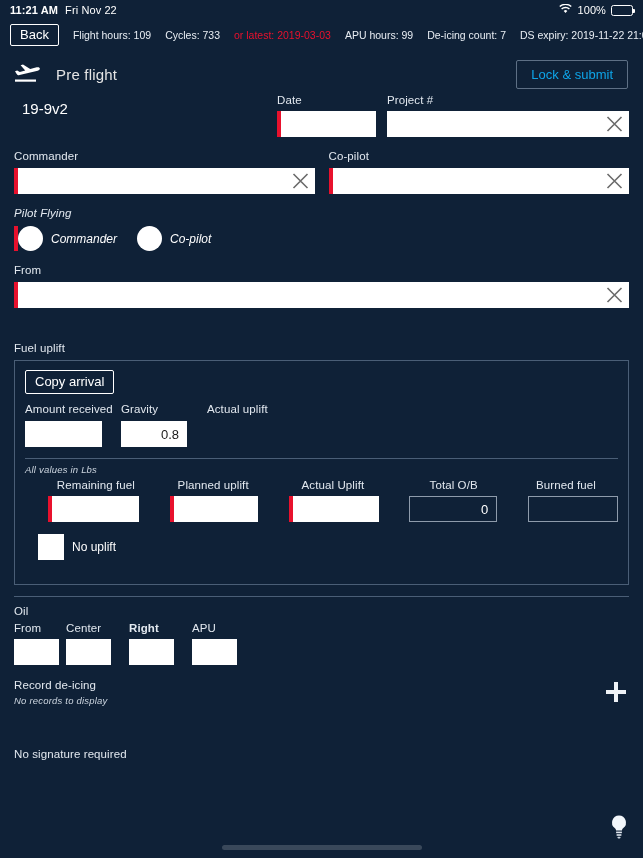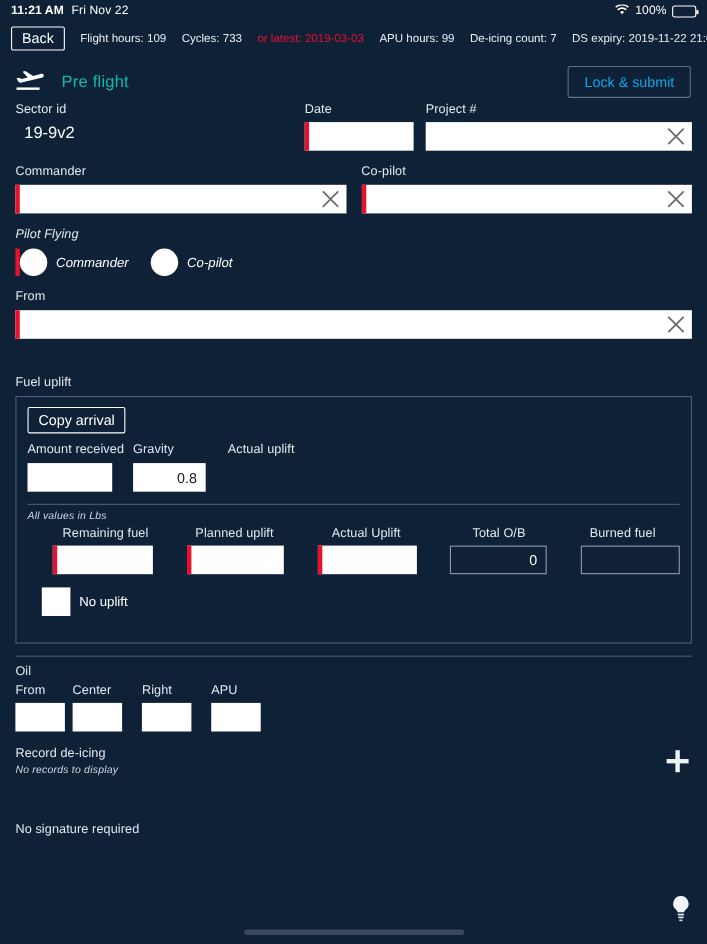--- a/index.html
+++ b/index.html
@@ -90,21 +90,21 @@
   
   .titlerow {
     display: flex;
     align-items: center;
     padding: 8px 10px 0 14px;
     height: 40px;
   }
   .plane-ic { width: 30px; height: 22px; display:block; }
   .page-title {
     font-size: 15px;
-    color: #14b8a6;
+    color: #e5e5e5;
     margin-left: 12px;
     letter-spacing: .2px;
   }
   .lock-btn {
     margin-left: auto;
     margin-right: 5px;
     border: 1px solid #5e7085;
     background: transparent;
     color: #0ea5e9;
     font-size: 13px;
@@ -262,21 +262,20 @@
         <path d="M2.5 10.8 1 8.2l2.2-.6 2.6 1.3 5.4-1.4-4.6-5.3 2.4-.7 7.2 4.5 6.5-1.7c1.5-.4 2.8-.1 3.1 1 .3 1.1-.6 2-2.1 2.4L5.6 12.1a3 3 0 0 1-2-.2z" fill="#fff"></path>
         <rect x="1" y="16.5" width="21" height="2.2" fill="#fff"></rect>
       </svg>
     </span>
     <span class="page-title">Pre flight</span>
     <button class="lock-btn">Lock &amp; submit</button>
   </div>
 
   <div style="display:flex; padding: 4px 14px 0 14px; align-items:flex-start;">
     <div style="width:263px;">
-      <div class="fl">Sector id</div>
       <div style="font-size:15px; color:#fff; padding:6px 0 0 8px;">19-9v2</div>
     </div>
 
     <div style="width:99px; margin-right:11px;">
       <div class="fl">Date</div>
       <div class="ctl" style="margin-top:5px;">
         <div class="inp req">
           <span class="val left"></span>
         </div>
       </div>
@@ -438,21 +437,21 @@
         <div class="inp" style="margin-top:5px; width:45px;">
           <span class="val left"></span>
         </div>
       </div>
       <div style="width:63px;">
         <div class="fl">Center</div>
         <div class="inp" style="margin-top:5px; width:45px;">
           <span class="val left"></span>
         </div>
       </div>
-      <div style="width:63px;">
+      <div style="width:63px;font-weight:bold;">
         <div class="fl">Right</div>
         <div class="inp" style="margin-top:5px; width:45px;">
           <span class="val left"></span>
         </div>
       </div>
       <div style="width:63px;">
         <div class="fl">APU</div>
         <div class="inp" style="margin-top:5px; width:45px;">
           <span class="val left"></span>
         </div>

